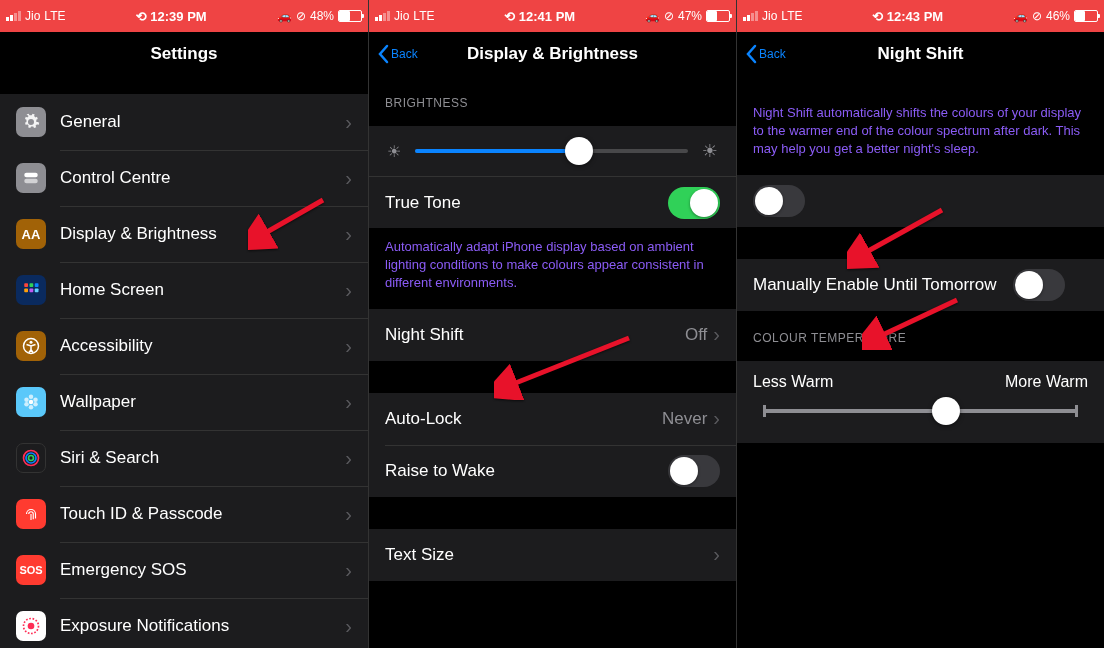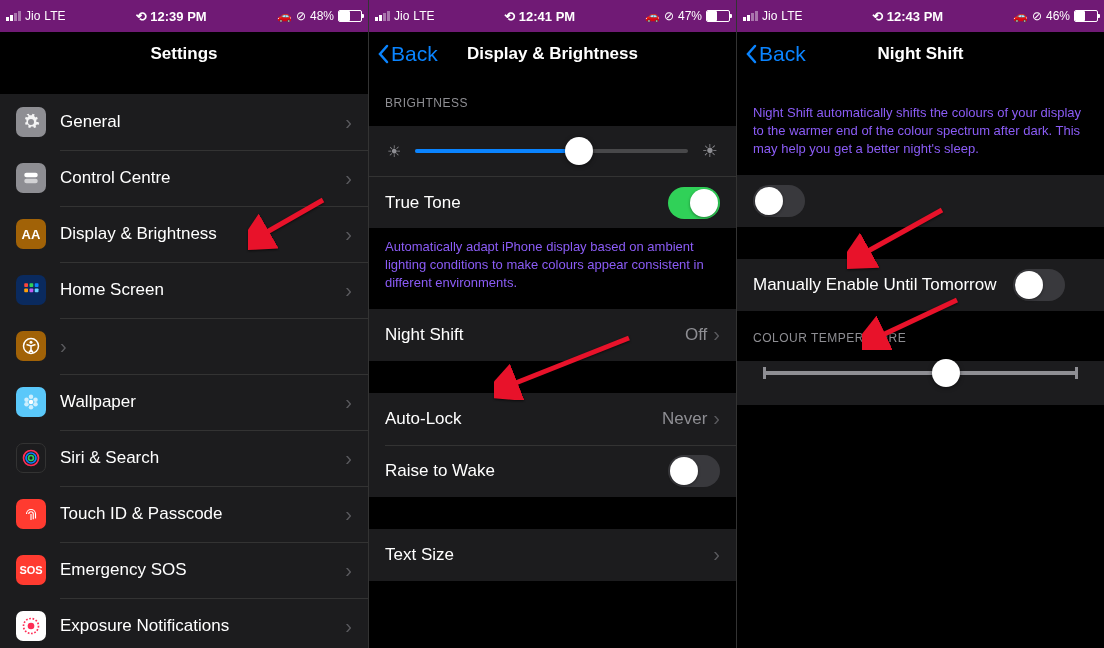--- a/index.html
+++ b/index.html
@@ -1,34 +1,34 @@
 <!DOCTYPE html>
 <html><head>
 <meta charset="utf-8">
 <style>
 * { margin: 0; padding: 0; box-sizing: border-box; font-family: -apple-system, 'Helvetica Neue', Arial, sans-serif; }
 body { background: #fff; display: flex; width: 1104px; height: 648px; }
 .phone { width: 368px; height: 648px; background: #000; position: relative; overflow: hidden; }
 .phone + .phone { border-left: 1px solid #333; }
 
 
-.status { height: 28px; background: #701a75; display: flex; align-items: center; justify-content: space-between; padding: 16px 6px; font-size: 12px; color: #fff; font-weight: 500; }
+.status { height: 28px; background: #ef4444; display: flex; align-items: center; justify-content: space-between; padding: 16px 6px; font-size: 12px; color: #fff; font-weight: 500; }
 .status-left, .status-right { display: flex; align-items: center; gap: 4px; }
 .status-center { font-weight: 600; font-size: 13px; }
 .signal { display: inline-flex; gap: 1px; align-items: flex-end; }
 .signal span { width: 3px; background: #fff; display: inline-block; }
 .signal span:nth-child(1){height:4px} .signal span:nth-child(2){height:6px} .signal span:nth-child(3){height:8px;background:rgba(255,255,255,.4)} .signal span:nth-child(4){height:10px;background:rgba(255,255,255,.4)}
 .battery { width: 24px; height: 12px; border: 1px solid #fff; border-radius: 2px; position: relative; display:inline-block; }
 .battery::after { content:''; position:absolute; right:-3px; top:3px; width:2px; height:4px; background:#fff; border-radius:0 1px 1px 0; }
 .battery i { display:block; height:100%; background:#fff; border-radius:1px; }
 
 
 .nav { height: 44px; display: flex; align-items: center; justify-content: center; position: relative; background:#000; }
 .nav-title { color: #fff; font-size: 17px; font-weight: 600; }
-.nav-back { position: absolute; left: 8px; color: #0a84ff; font-size: 21px; display:flex; align-items:center; gap:2px; }
+.nav-back { position: absolute; left: 8px; color: #0a84ff; font-size: 12px; display:flex; align-items:center; gap:2px; }
 .chev-back { width: 12px; height: 20px; }
 
 
 .list { background:#000; }
 .group-title { color:#8e8e93; font-size:12px; letter-spacing:0.5px; padding:20px 16px 16px; text-transform:uppercase; }
 .group-note { color:#8b5cf6; font-size:13px; line-height:1.4; padding:10px 16px 16px; }
 .row { display:flex; align-items:center; min-height:52px; padding:0 16px; background:#1c1c1e; position:relative; }
 .row.tall{min-height:56px}
 .row + .row::before, .sep::before { content:''; position:absolute; left:60px; right:0; top:0; height:1px; background:#333; }
 .row.nosep + .row::before{left:16px}
@@ -152,20 +152,21 @@
       <span class="chev">›</span>
     </div>
     <div class="row tall">
       <span class="icon-wrap ic-blue">
           <svg width="18" height="18" viewBox="0 0 24 24" fill="#fff">
             <circle cx="12" cy="12" r="10" fill="none" stroke="#fff" stroke-width="2"></circle>
             <circle cx="12" cy="7" r="2"></circle>
             <path d="M6 10l6 2 6-2M12 12v5l-3 4M12 17l3 4" stroke="#fff" stroke-width="2" fill="none"></path>
           </svg>
         </span>
+      <span class="row-label">Accessibility</span>
       <span class="chev">›</span>
     </div>
     <div class="row tall">
       <span class="icon-wrap ic-cyan">
           <svg width="18" height="18" viewBox="0 0 24 24" fill="#fff">
             <circle cx="12" cy="12" r="3"></circle>
             <circle cx="12" cy="5" r="3" opacity=".7"></circle>
             <circle cx="18" cy="9" r="3" opacity=".7"></circle>
             <circle cx="18" cy="15" r="3" opacity=".7"></circle>
             <circle cx="12" cy="19" r="3" opacity=".7"></circle>
@@ -348,20 +349,24 @@
   </div>
   <div class="spacer"></div>
   <div class="row nosep">
     <span class="row-label" style="max-width:260px">Manually Enable Until Tomorrow</span>
     <div class="toggle">
         <div class="knob"></div>
       </div>
   </div>
 
   <div class="group-title">COLOUR TEMPERATURE</div>
+  <div class="temp-labels">
+    <span>Less Warm</span>
+    <span>More Warm</span>
+  </div>
   <div class="temp-slider-row">
     <div class="temp-slider">
       <div class="thumb" style="left:58%"></div>
     </div>
   </div>
 
   <div class="arrow" style="left:110px;top:200px">
     <svg width="100" height="70">
         <line x1="95" y1="10" x2="14" y2="55" stroke="#e8122a" stroke-width="5" marker-end="url(#ahead)"></line>
       </svg>

